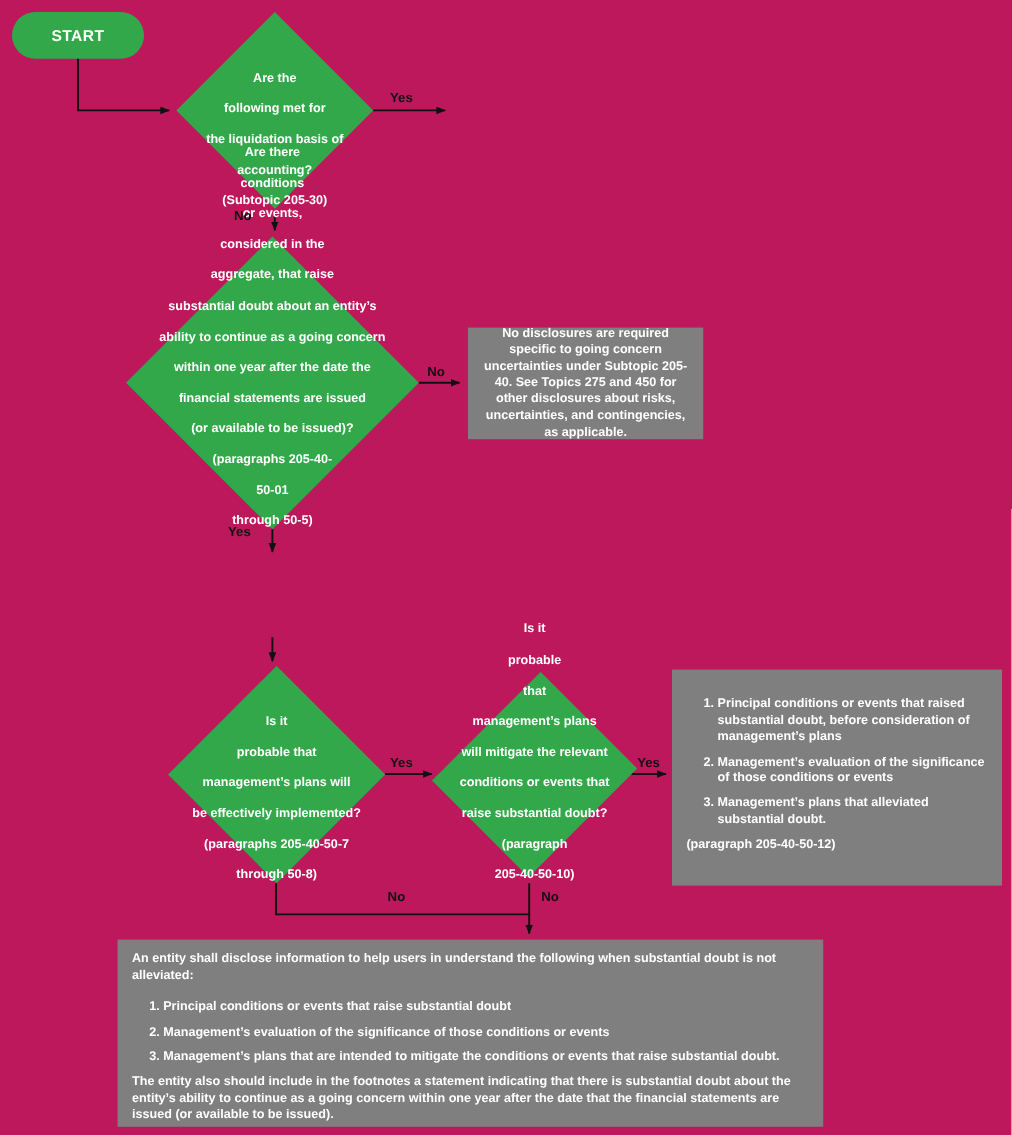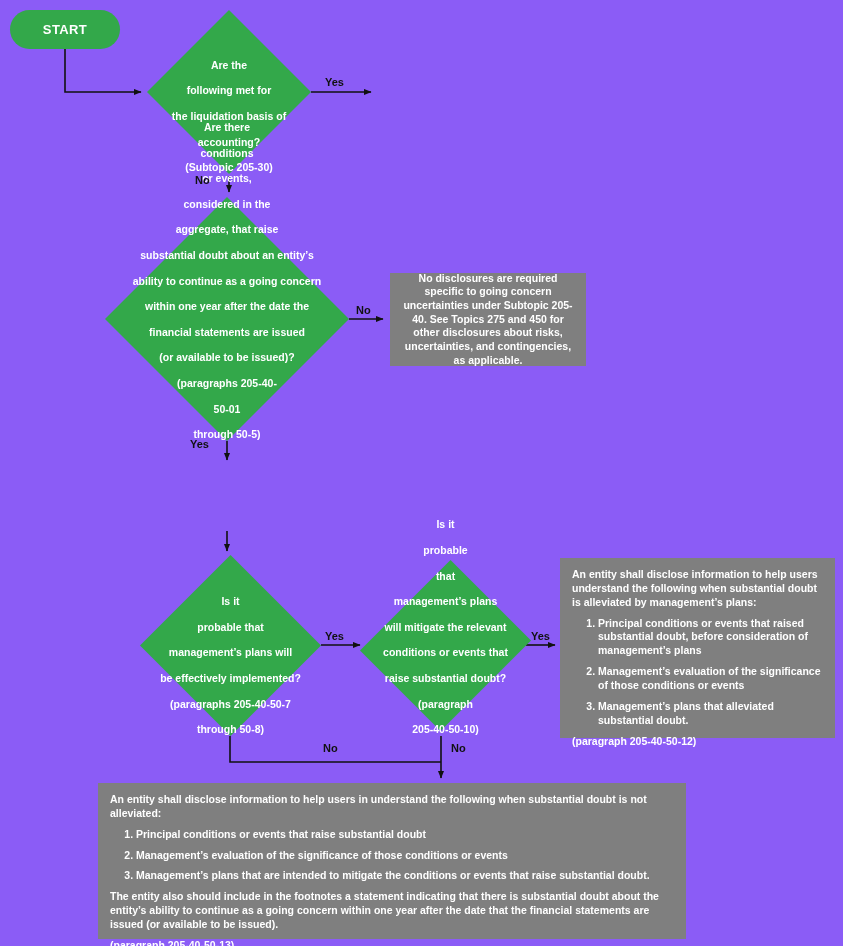--- a/index.html
+++ b/index.html
@@ -7,21 +7,21 @@
     padding: 0;
     background: #ffffff;
   }
   body {
     font-family: "Liberation Sans", sans-serif;
   }
   #canvas {
     position: relative;
     width: 843px;
     height: 946px;
-    background: #8b5cf6;
+    background: #be185d;
     overflow: hidden;
   }
   #wires {
     position: absolute;
     left: 0;
     top: 0;
     width: 843px;
     height: 946px;
     pointer-events: none;
   }
@@ -86,21 +86,21 @@
     text-align: center;
     line-height: 1.3;
     padding: 6px 8px;
   }
   .gbox.listbox {
     padding: 10px 12px;
     line-height: 1.32;
   }
   .gbox .lead { margin: 0 0 7px 0; }
   .gbox ol {
-    margin: 0 0 7px 0;
+    margin: 12px 0 7px 0;
     padding-left: 26px;
   }
   .gbox ol li { margin: 0 0 7px 0; }
   .gbox ol li:last-child { margin-bottom: 0; }
   .gbox .tail { margin: 0; }
   .gbox .para { margin: 7px 0 0 0; }
 
   
   .elabel {
     position: absolute;
@@ -214,21 +214,20 @@
         <span>will mitigate the relevant</span><br>
         <span>conditions or events that</span><br>
         <span>raise substantial doubt?</span><br>
         <span>(paragraph</span><br>
         <span>205-40-50-10)</span>
       </span>
     </div>
   </div>
 
   <div class="gbox listbox" style="left:560px; top:558px; width:275px; height:180px; font-size:10.5px;">
-    <p class="lead">An entity shall disclose information to help users understand the following when substantial doubt is alleviated by management’s plans:</p>
     <ol>
       <li>Principal conditions or events that raised substantial doubt, before consideration of management’s plans</li>
       <li>Management’s evaluation of the significance of those conditions or events</li>
       <li>Management’s plans that alleviated substantial doubt.</li>
     </ol>
     <p class="tail">(paragraph 205-40-50-12)</p>
   </div>
 
   <div class="gbox listbox" style="left:98px; top:783px; width:588px; height:156px; font-size:10.5px;">
     <p class="lead">An entity shall disclose information to help users in understand the following when substantial doubt is not alleviated:</p>

